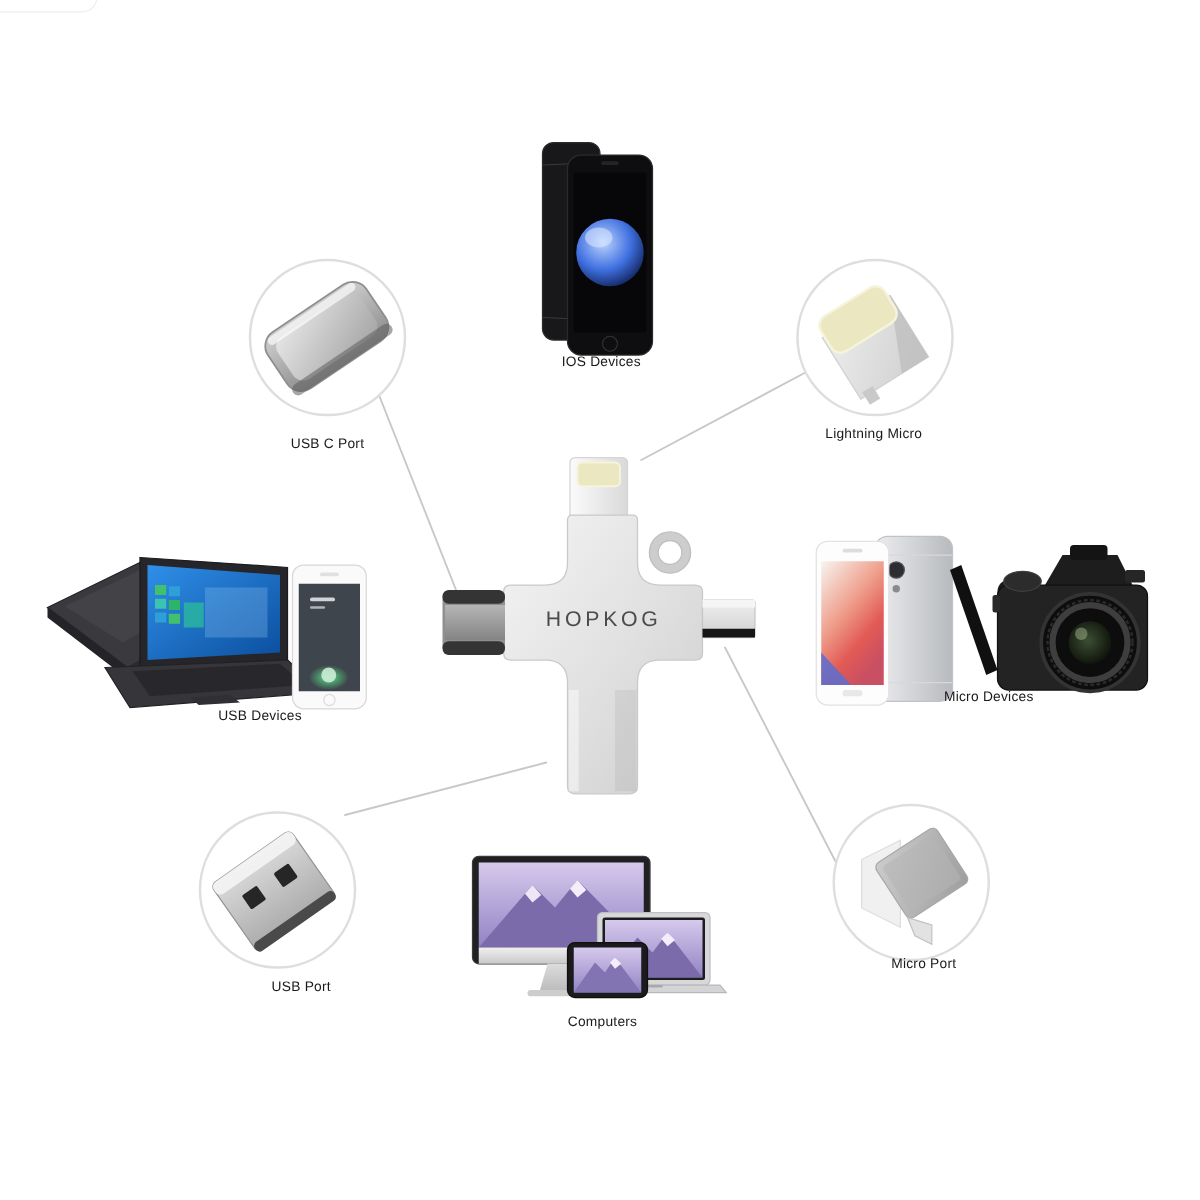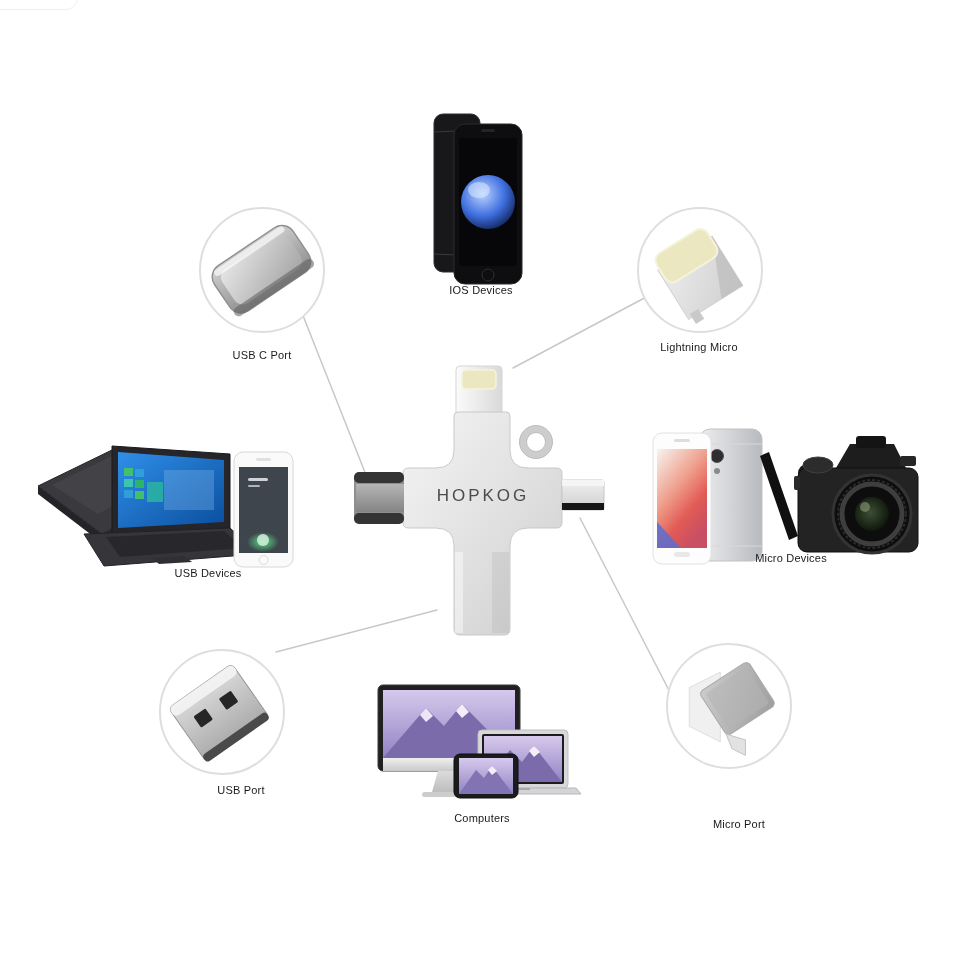--- a/index.html
+++ b/index.html
@@ -321,16 +321,16 @@
       <polygon points="116,92 120,88 125,93 120,97" fill="#f3eef9"></polygon>
     </g>
   </svg>
 
   <div class="label" style="left:481px;top:284px;">IOS Devices</div>
   <div class="label" style="left:262px;top:349px;">USB C Port</div>
   <div class="label" style="left:699px;top:341px;">Lightning Micro</div>
   <div class="label" style="left:208px;top:556px;margin-top:11px;">USB Devices</div>
   <div class="label" style="left:791px;top:552px;">Micro Devices</div>
   <div class="label" style="left:241px;top:784px;">USB Port</div>
-  <div class="label" style="left:739px;top:818px;">Micro Port</div>
+  <div class="label" style="left:739px;top:765px;">Micro Port</div>
   <div class="label" style="left:482px;top:812px;text-align:right;">Computers</div>
 
 </div>
 
 </body></html>

